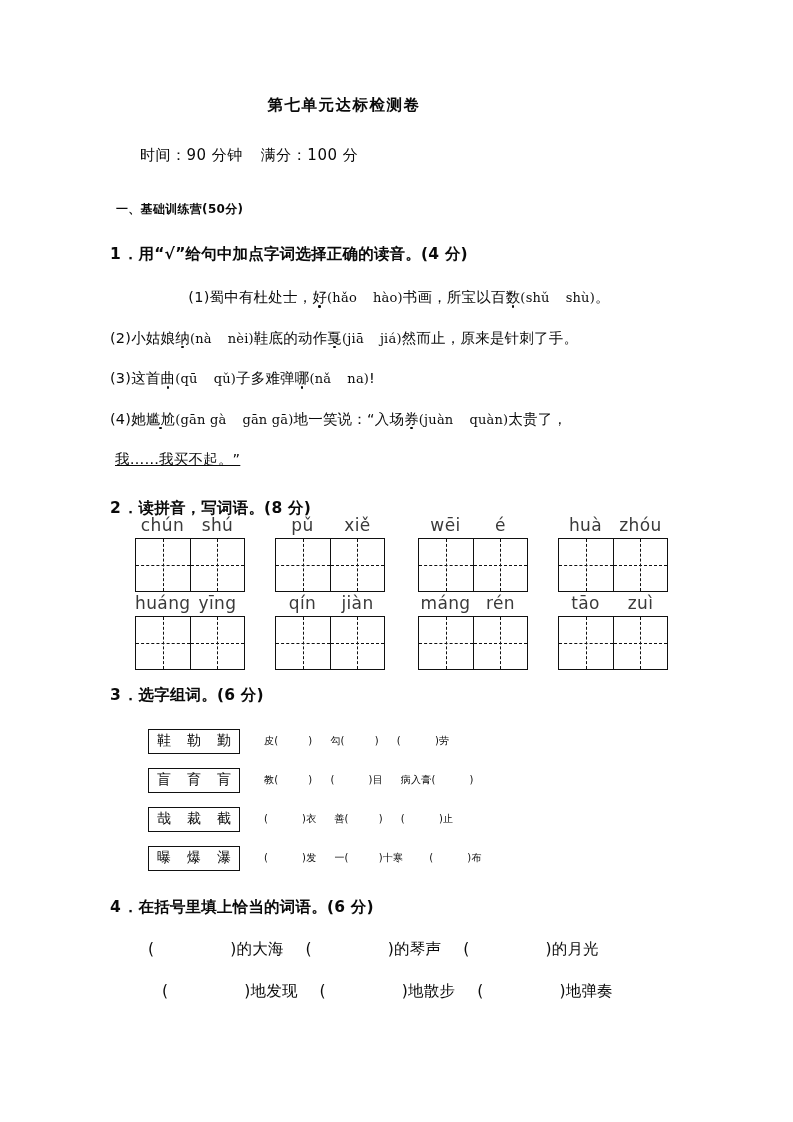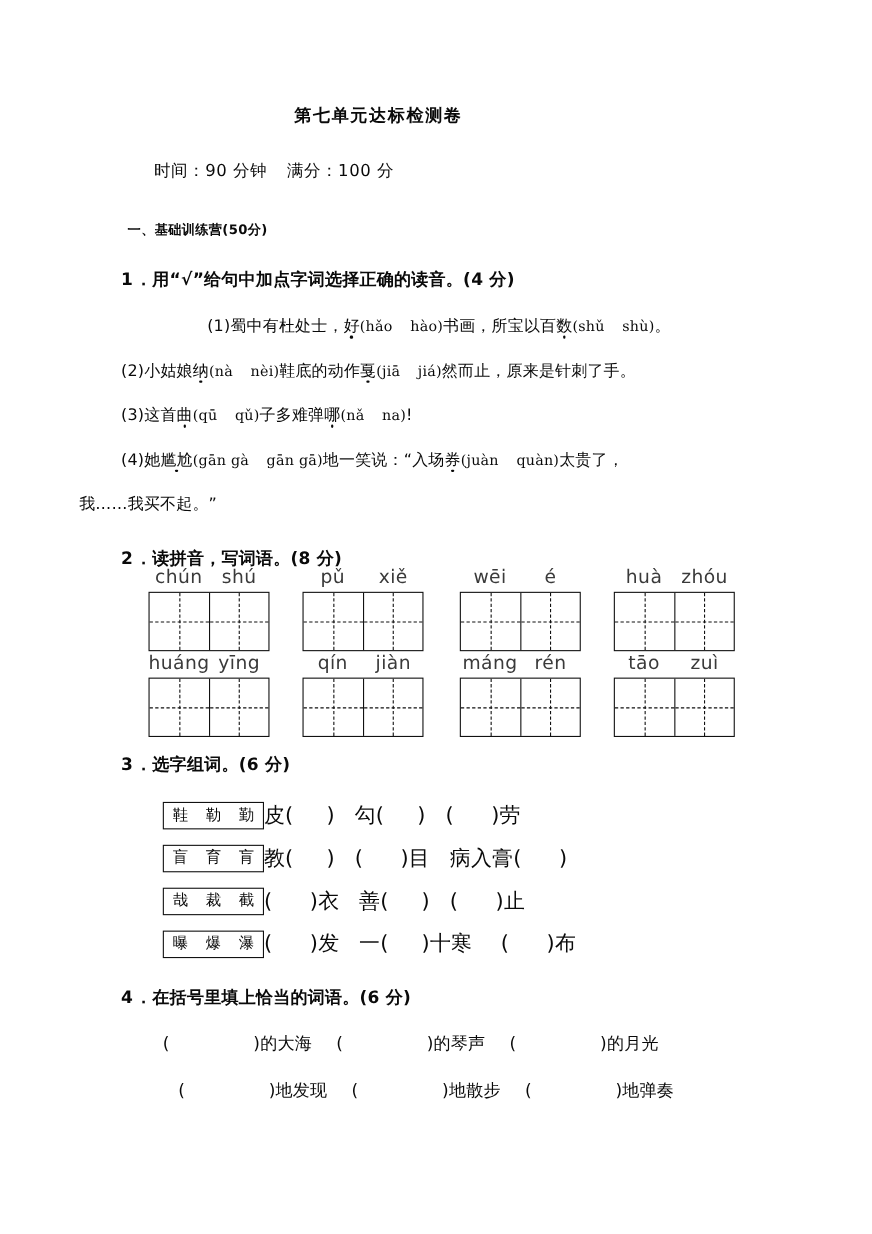--- a/index.html
+++ b/index.html
@@ -66,21 +66,21 @@
   }
   .q-num { letter-spacing: 2px; }
 
   .q-line {
     font-size: 14.5px;
     padding-left: 110px;
     line-height: 1;
     letter-spacing: 0.2px;
     white-space: nowrap;
   }
-  .q-line.indent { padding-left: 72px; }
+  .q-line.indent { padding-left: 115px; text-decoration: underline; }
 
   
   .dotted {
     position: relative;
     display: inline-block;
   }
   .dotted::after {
     content: "";
     position: absolute;
     left: 50%;
@@ -160,21 +160,22 @@
     height: 25px;
     box-sizing: border-box;
     align-items: center;
     justify-content: space-around;
     font-size: 14px;
     font-family: "DejaVu Sans", "Liberation Sans", sans-serif;
     letter-spacing: 0;
   }
   .charbox span { display: block; width: 30px; text-align: center; }
   .charsel-answer {
-    font-size: 19px;
+    font-size: 10px;
+    margin-left: 24px;
     white-space: nowrap;
     letter-spacing: 0.2px;
   }
   .blank-s { display: inline-block; width: 30px; }
   .blank-m { display: inline-block; width: 34px; }
   .gap-a { display: inline-block; width: 18px; }
   .gap-b { display: inline-block; width: 26px; }
 
   
   .fill-row {

